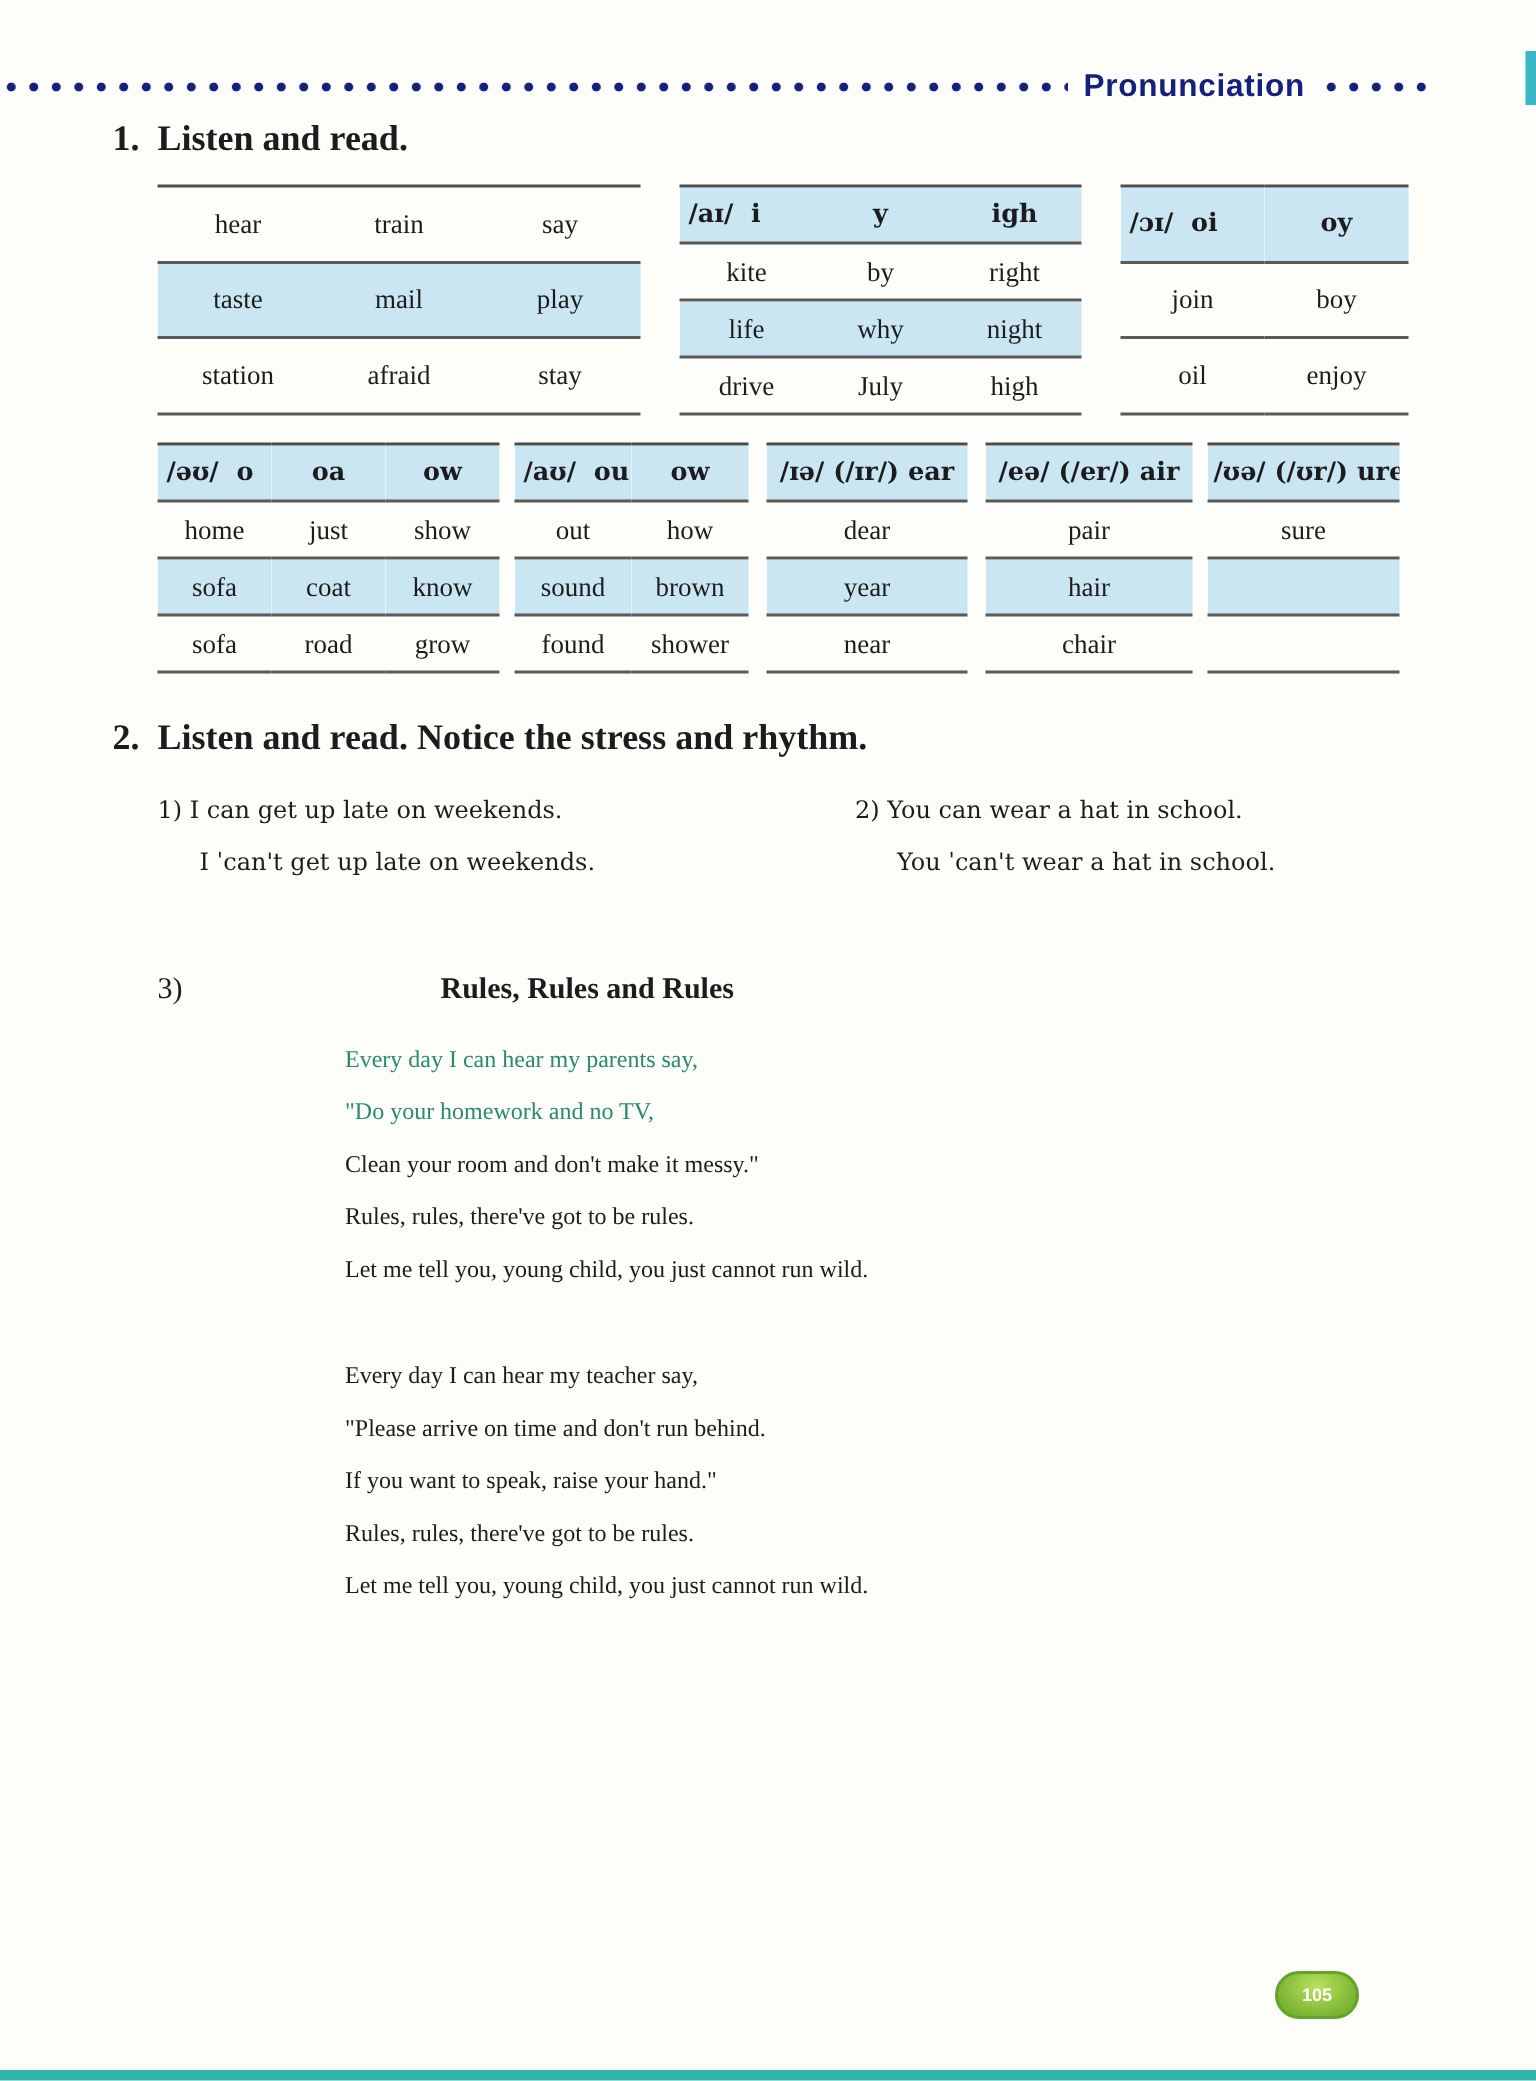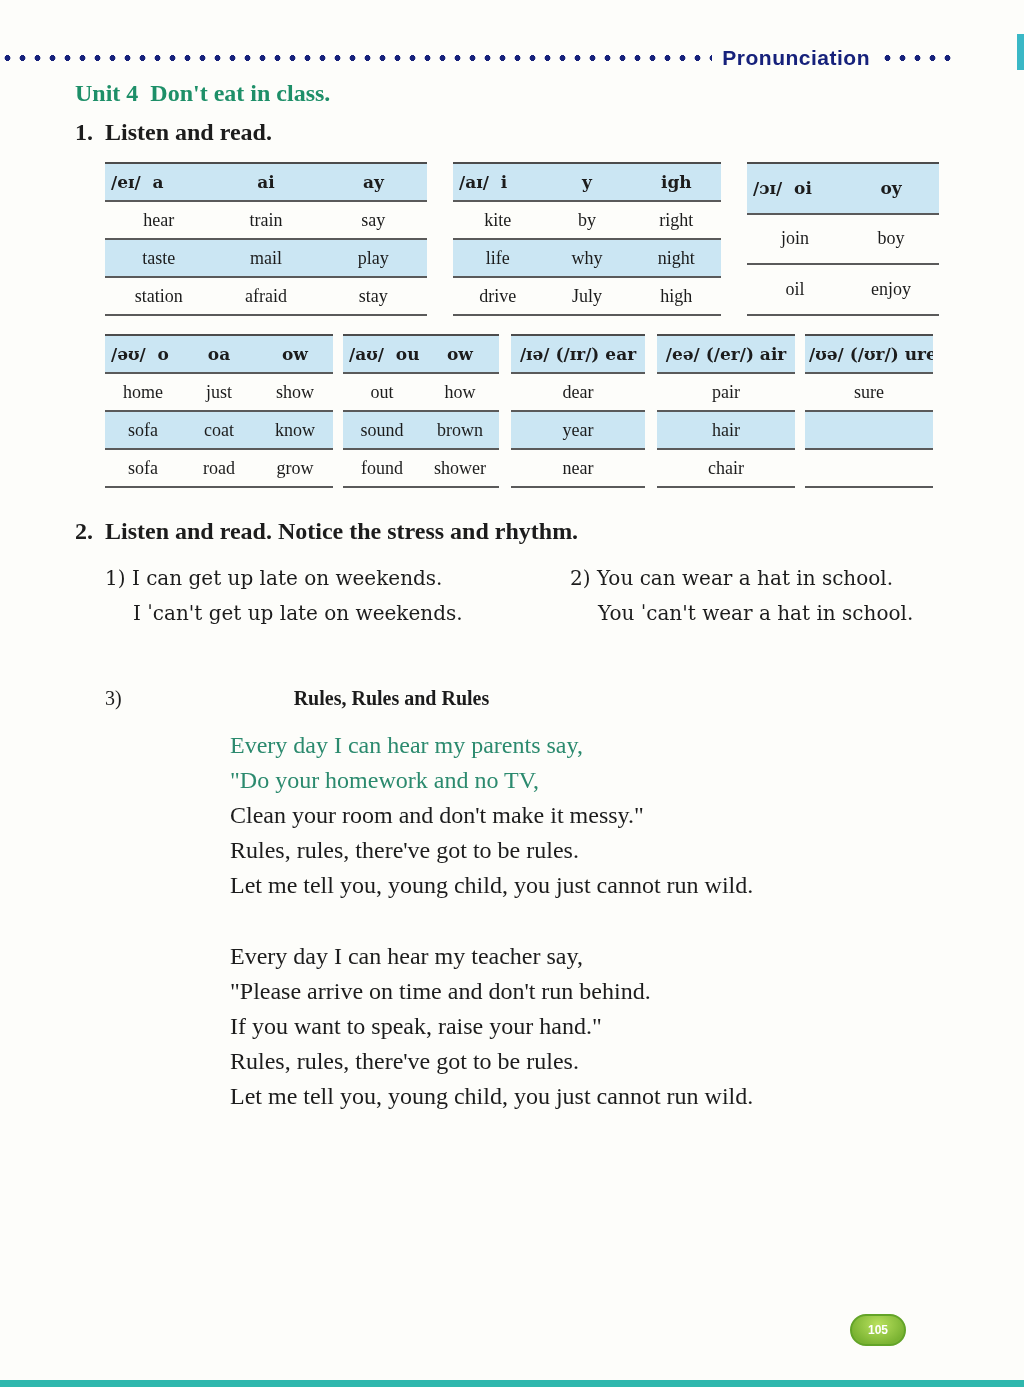--- a/index.html
+++ b/index.html
@@ -60,31 +60,31 @@
   .ptable tr.hdr td, .ptable tr.shade td { background:#cbe6f3; }
   .ptable tr.hdr td {
     font-weight:700;
     font-family:"DejaVu Serif","Liberation Serif",serif;
     font-size:17px;
   }
   .ptable td.ph { text-align:left; padding-left:6px; }
 
   
   .sec2 { margin-top:6px; }
-  .sec2-cols { display:flex; margin-left:30px; font-size:20px; line-height:35px; }
+  .sec2-cols { display:flex; margin-left:30px; font-size:16px; line-height:35px; }
   .sec2-col-1 { width:465px; }
   .indent { margin-left:28px; }
   .stress { font-family:"DejaVu Serif","Liberation Serif",serif; }
 
   
   .sec3 { margin-top:56px; }
   .sec3-titlerow { display:flex; font-size:20px; margin-bottom:18px; }
   .sec3-number { margin-left:30px; }
   .sec3-title { font-weight:700; margin-left:172px; }
-  .poem { margin-left:155px; font-size:24px; line-height:35px; }
+  .poem { margin-left:155px; font-size:16px; line-height:35px; }
   .stanza { margin-bottom:36px; }
   .stanza-1 .line:nth-child(1), .stanza-1 .line:nth-child(2) { color:#2b8a6e; }
 
   
   .page-badge {
     position:absolute; left:850px; top:1314px; width:56px; height:32px;
     border-radius:16px;
     background:radial-gradient(ellipse at 50% 30%, #b9e15e, #7ab332 75%);
     border:2px solid #63a428;
     color:#ffffff; font-family:"Liberation Sans",sans-serif;
@@ -100,32 +100,26 @@
   <div class="dotted-header">
     <span class="dots dots-left"></span>
     <span class="pron-label">Pronunciation</span>
     <span class="dots dots-right"></span>
   </div>
   <div class="edge-right"></div>
   <div class="edge-bottom"></div>
 
   <div class="content">
 
-    <div class="unit-title">Unit 4&nbsp;&nbsp;Don't eat in class.</div>
     <div class="sec-heading">1.&nbsp;&nbsp;Listen and read.</div>
 
     <div class="tables-row tables-row-1">
 
       <table class="ptable" style="width:322px; margin-right:26px;">
         <tbody>
-          <tr class="hdr">
-            <td class="ph">/eɪ/&nbsp;&nbsp;a</td>
-            <td>ai</td>
-            <td>ay</td>
-          </tr>
           <tr>
             <td>hear</td>
             <td>train</td>
             <td>say</td>
           </tr>
           <tr class="shade">
             <td>taste</td>
             <td>mail</td>
             <td>play</td>
           </tr>

